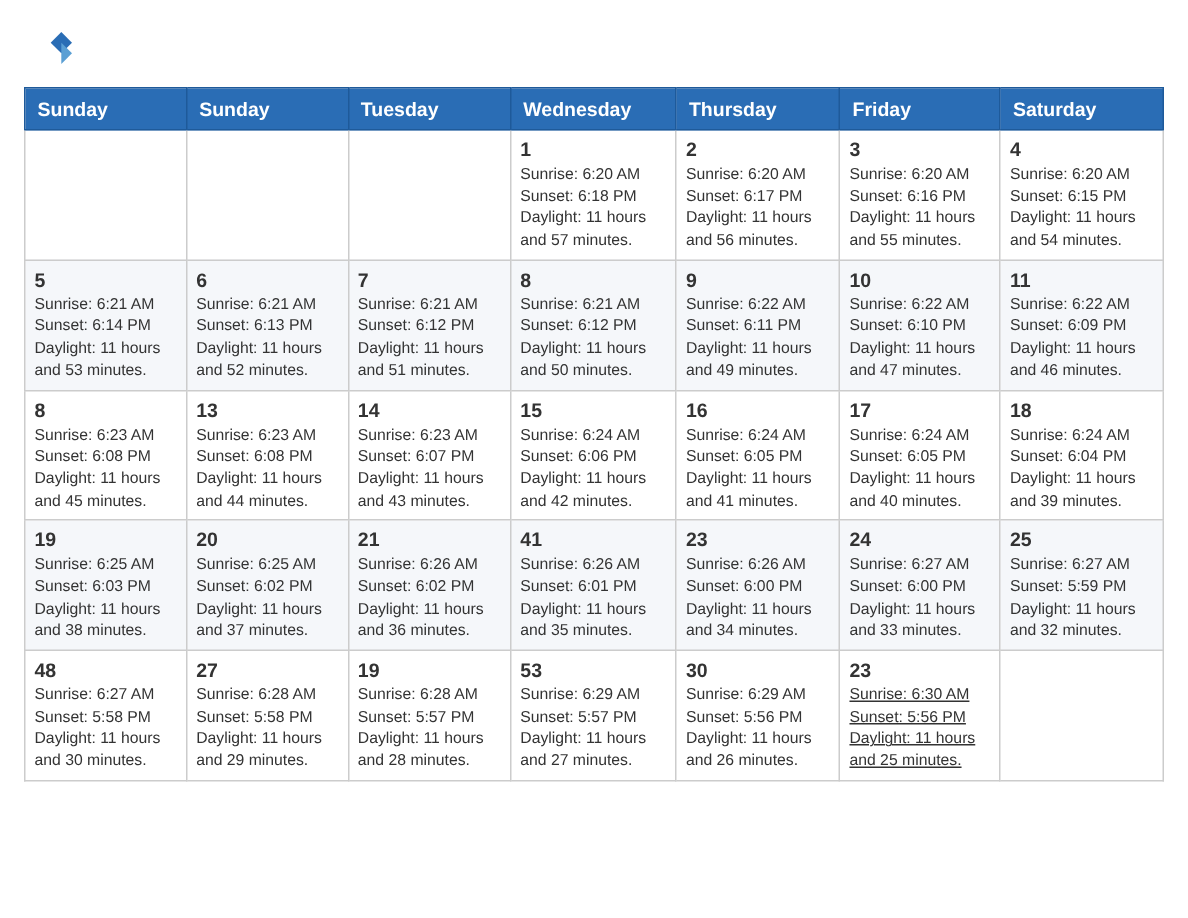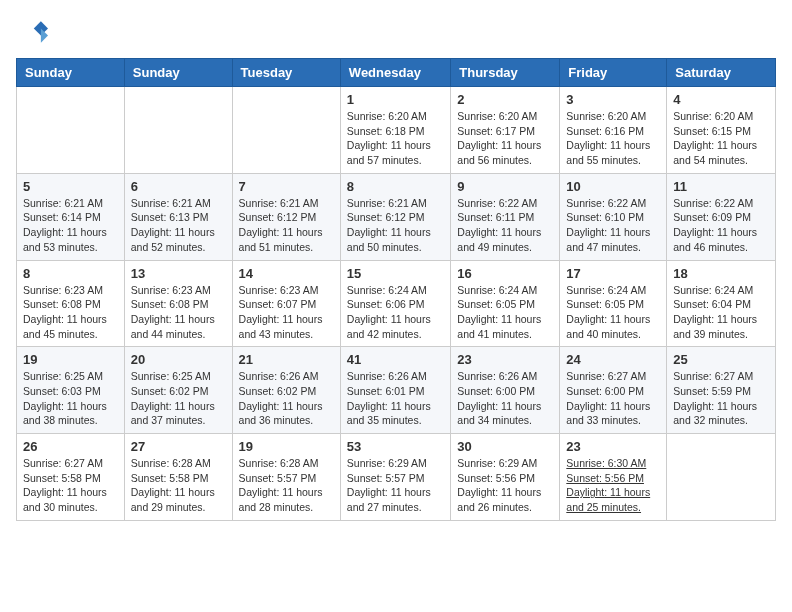--- a/index.html
+++ b/index.html
@@ -280,21 +280,21 @@
         </td>
         <td>
           <span class="day-num">25</span>
           <div class="day-info" style="white-space: pre-line;">Sunrise: 6:27 AM
 Sunset: 5:59 PM
 Daylight: 11 hours and 32 minutes.</div>
         </td>
       </tr>
       <tr>
         <td>
-          <span class="day-num">26</span>
+          <span class="day-num">48</span>
           <div class="day-info" style="white-space: pre-line;">Sunrise: 6:27 AM
 Sunset: 5:58 PM
 Daylight: 11 hours and 30 minutes.</div>
         </td>
         <td>
           <span class="day-num">27</span>
           <div class="day-info" style="white-space: pre-line;">Sunrise: 6:28 AM
 Sunset: 5:58 PM
 Daylight: 11 hours and 29 minutes.</div>
         </td>

